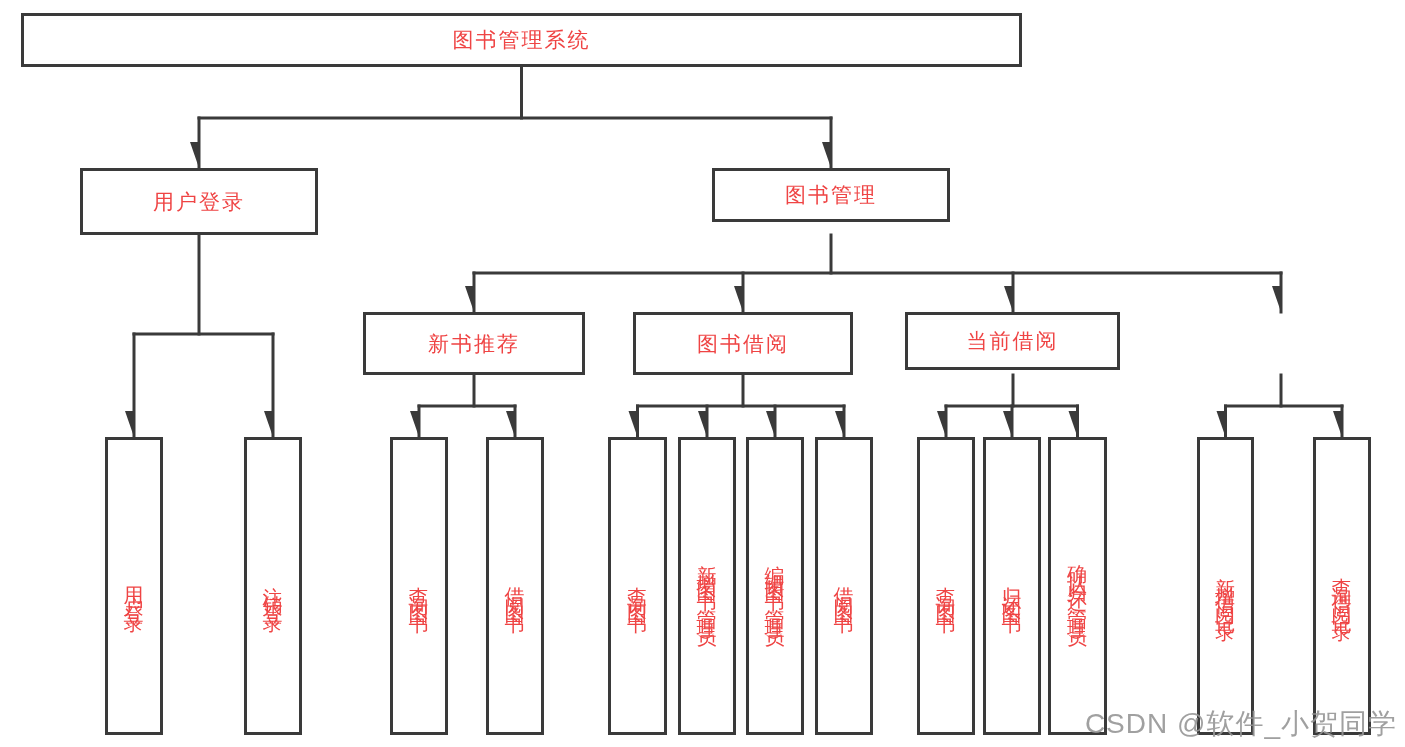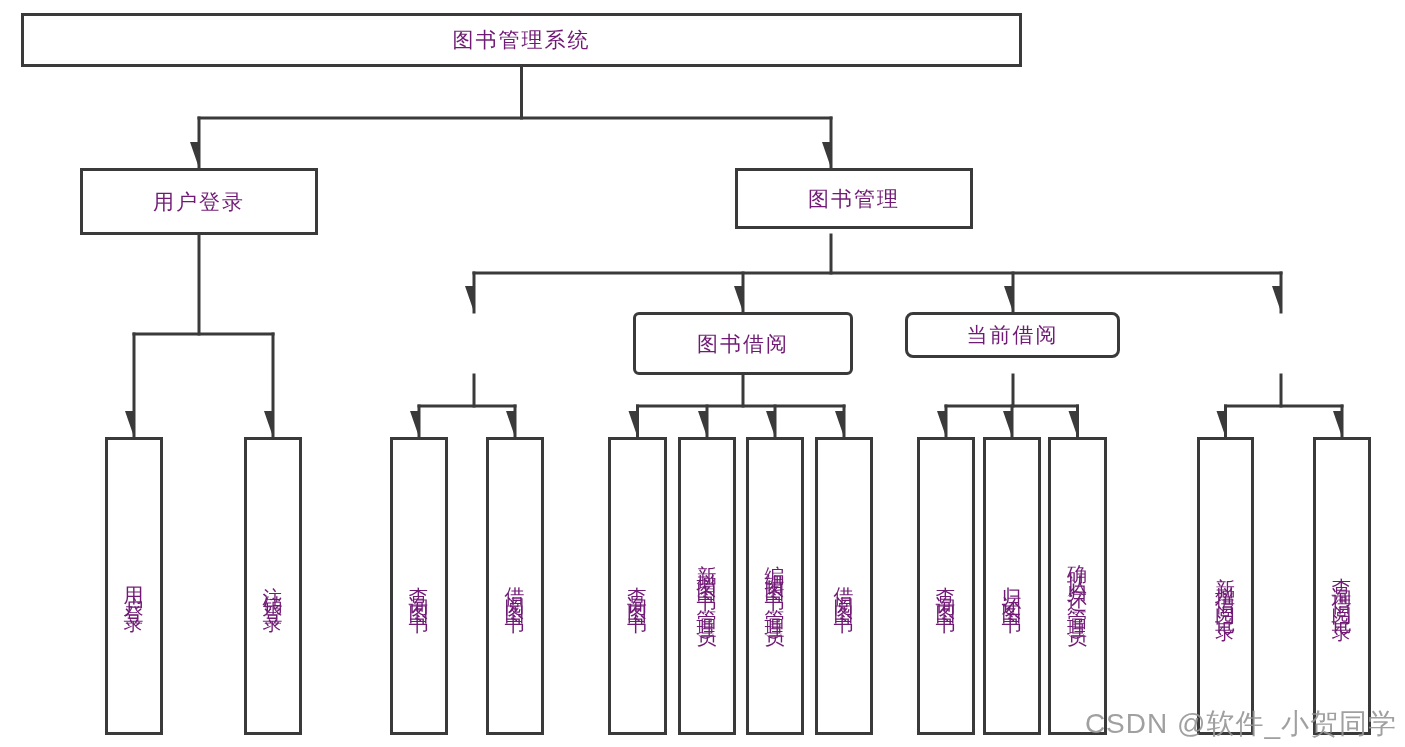--- a/index.html
+++ b/index.html
@@ -19,21 +19,21 @@
   }
   .node {
     position: absolute;
     box-sizing: border-box;
     background: #ffffff;
     border: 3px solid #3a3a3a;
     display: flex;
     align-items: center;
     justify-content: center;
     font-size: 21px;
-    color: #701a75;
+    color: #ef4444;
     letter-spacing: 2px;
     z-index: 2;
   }
   .leaf {
     writing-mode: vertical-rl;
     text-orientation: mixed;
     font-size: 20px;
     letter-spacing: 9px;
     line-height: 1;
     padding-top: 6px;
@@ -98,24 +98,25 @@
       <path d="M1012 406 V437" marker-end="url(#arr)"></path>
       <path d="M1077.5 406 V437" marker-end="url(#arr)"></path>
       <path d="M1225.5 406 V437" marker-end="url(#arr)"></path>
       <path d="M1342 406 V437" marker-end="url(#arr)"></path>
     </g>
   </svg>
 
   <div class="node" style="left:21px; top:13px; width:1001px; height:54px;">图书管理系统</div>
 
   <div class="node" style="left:80px; top:168px; width:238px; height:67px;">用户登录</div>
-  <div class="node" style="left:712px; top:168px; width:238px; height:61px;margin-left:23px;">图书管理</div>
+  <div class="node" style="left:712px; top:168px; width:238px; height:54px;">图书管理</div>
 
-  <div class="node" style="left:633px; top:312px; width:220px; height:63px;border-radius:6px;">图书借阅</div>
-  <div class="node" style="left:905px; top:312px; width:215px; height:46px;border-radius:8px;">当前借阅</div>
+  <div class="node" style="left:363px; top:312px; width:222px; height:63px;">新书推荐</div>
+  <div class="node" style="left:633px; top:312px; width:220px; height:63px;">图书借阅</div>
+  <div class="node" style="left:905px; top:312px; width:215px; height:58px;">当前借阅</div>
 
   <div class="node leaf" style="left:105px; top:437px; width:58px; height:298px;">用户登录</div>
   <div class="node leaf" style="left:244px; top:437px; width:58px; height:298px;">注销登录</div>
 
   <div class="node leaf" style="left:390px; top:437px; width:58px; height:298px;">查询图书</div>
   <div class="node leaf" style="left:486px; top:437px; width:58px; height:298px;">借阅图书</div>
 
   <div class="node leaf" style="left:608px; top:437px; width:59px; height:298px;">查询图书</div>
   <div class="node leaf" style="left:678px; top:437px; width:58px; height:298px;">新增图书（管理员）</div>
   <div class="node leaf" style="left:746px; top:437px; width:58px; height:298px;">编辑图书（管理员）</div>

